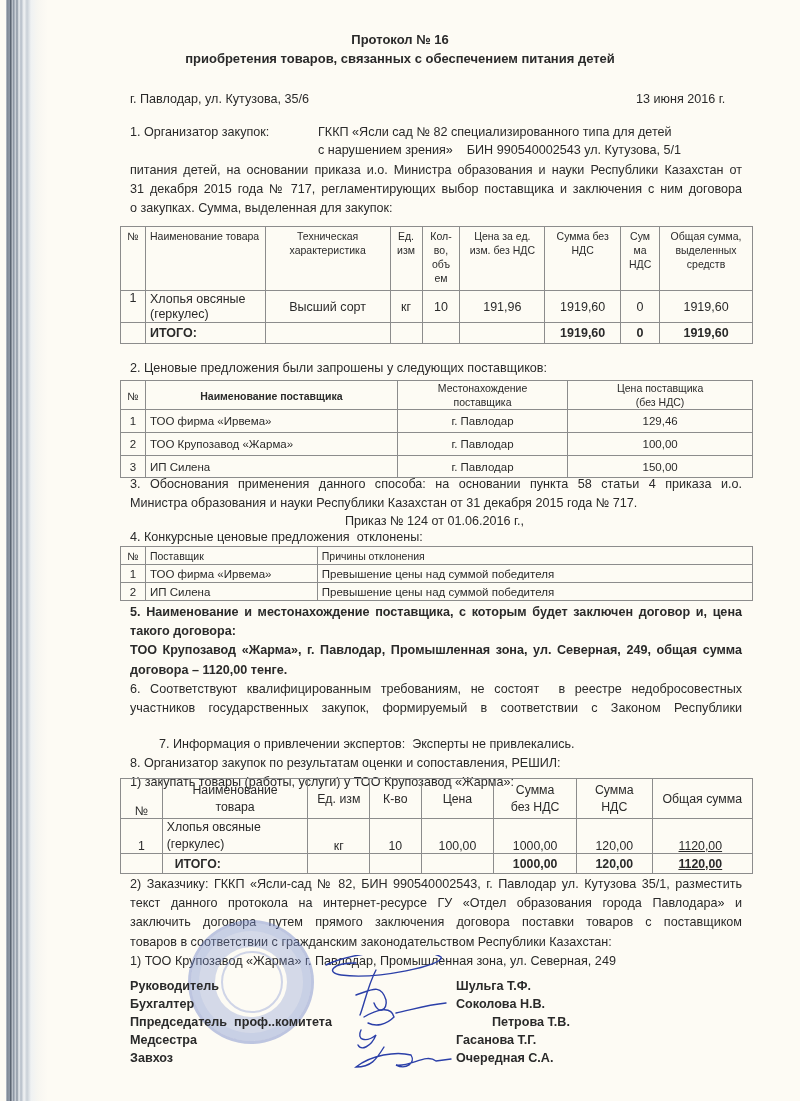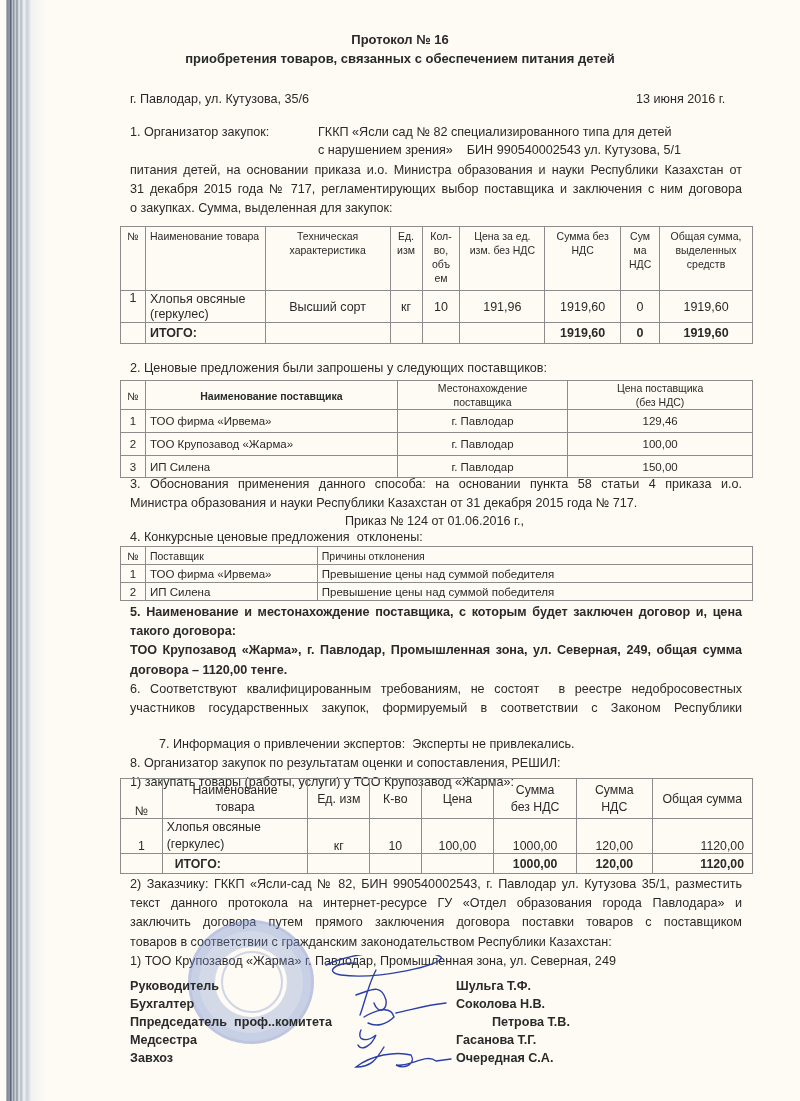--- a/index.html
+++ b/index.html
@@ -20,21 +20,21 @@
   .t { position: absolute; white-space: nowrap; line-height: 1.2; }
   .b { font-weight: bold; }
   .title { left: 0; width: 900px; text-align: center; font-weight: bold; font-size: 13px; }
   .para { position: absolute; left: 130px; width: 612px; line-height: 19.2px; text-align: justify; font-size: 12.6px; }
   .para div { text-align-last: justify; white-space: nowrap; }
   .para div.last { text-align-last: left; }
   table { position: absolute; border-collapse: collapse; font-size: 11.5px; }
   td, th { border: 1px solid #8c8c8c; padding: 0 4px; vertical-align: middle; font-weight: normal; }
   th { font-size: 10.5px; line-height: 14px; vertical-align: top; padding-top: 2px; }
   .c { text-align: center; }
-  .r { text-align: right; }
+  .r { text-align: center; text-decoration: underline; }
   .stamp {
     position: absolute; left: 188px; top: 920px; width: 120px; height: 118px;
     border-radius: 50%; border: 3px solid rgba(110,130,200,0.45);
     box-shadow: inset 0 0 0 8px rgba(150,165,215,0.18), inset 0 0 0 22px rgba(255,255,255,0), inset 0 0 0 24px rgba(120,140,205,0.3);
   }
   .stamp-inner {
     position: absolute; left: 30px; top: 28px; width: 58px; height: 58px; border-radius: 50%;
     border: 2px solid rgba(120,140,205,0.35);
   }
   .sig { position: absolute; left: 316px; top: 955px; width: 150px; height: 125px; }

